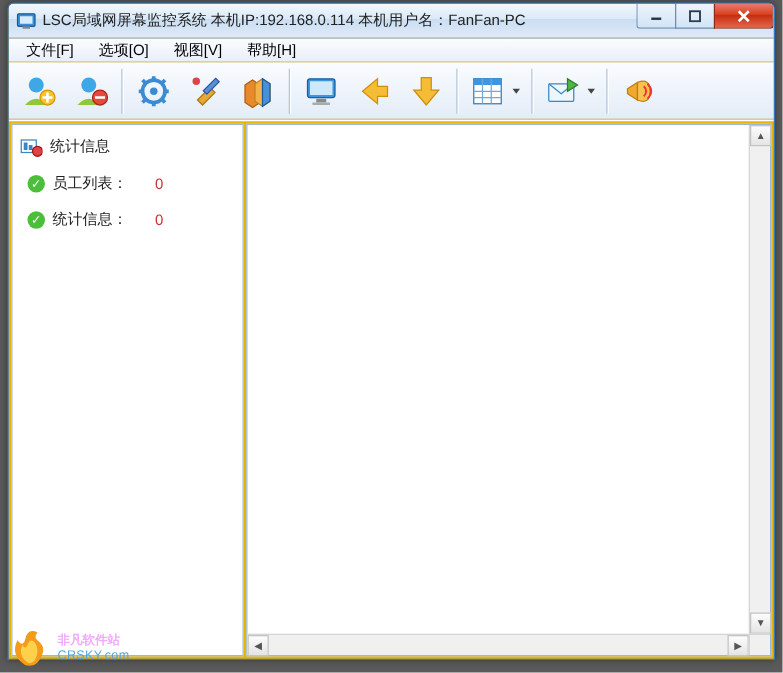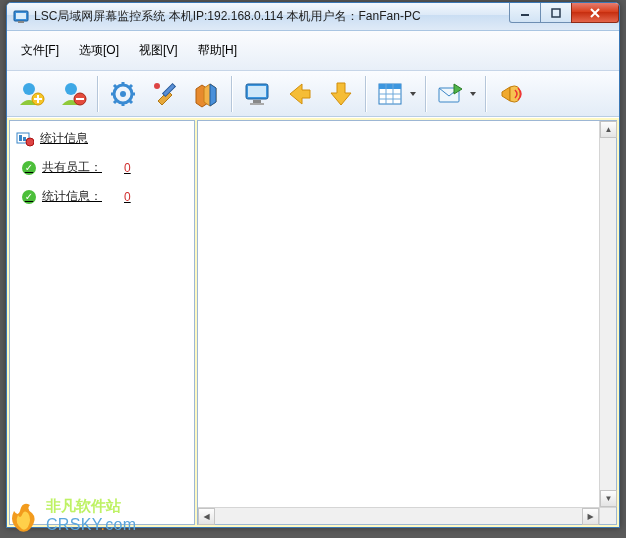--- a/index.html
+++ b/index.html
@@ -9,21 +9,21 @@
     background: #5a5a5a;
     width: 626px;
     height: 538px;
     overflow: hidden;
     position: relative;
   }
   .window {
     position: absolute;
     left: 6px; top: 2px;
     width: 614px; height: 526px;
-    background: #fef9c3;
+    background: #eab308;
     border: 1px solid #3a77b5;
     border-radius: 5px 5px 0 0;
     box-shadow: 0 0 6px rgba(0,0,0,.4);
     display: flex;
     flex-direction: column;
     overflow: hidden;
   }
   .titlebar {
     height: 28px;
     background: linear-gradient(#f3f8fe, #dce9f7 45%, #cadef3 46%, #dfeaf7);
@@ -53,21 +53,21 @@
   }
   .win-btn.min { border-radius: 0 0 0 3px; }
   .win-btn.close {
     width: 48px;
     background: linear-gradient(#e67d70,#d9411f 45%,#c52b0c 46%,#e4654b);
     border-color: #8e2a17;
     border-radius: 0 0 3px 0;
     color: #fff;
   }
   .menubar {
-    height: 40px;
+    height: 19px;
     background: linear-gradient(#fbfcfe,#e8eff8);
     border-bottom: 1px solid #c6d5e8;
     display: flex;
     align-items: center;
     padding: 0 4px;
     font-size: 12px;
   }
   .menubar .menu-item { padding: 2px 10px; cursor: default; }
   .toolbar {
     height: 46px;
@@ -90,21 +90,20 @@
   .tool-btn .dd-arrow {
     position: absolute; right: 4px; top: 50%; transform: translateY(-50%);
     width: 0; height: 0; border-left: 3px solid transparent; border-right: 3px solid transparent; border-top: 4px solid #444;
   }
   .tool-sep { width: 2px; height: 36px; border-left: 1px solid #b5c6da; border-right: 1px solid #fff; margin: 0 2px; }
   .content {
     flex: 1;
     display: flex;
     border-top: 1px solid #fff;
     min-height: 0;
-    text-decoration: underline;
   }
   .sidebar {
     width: 186px;
     border: 1px solid #9db7d4;
     margin: 2px;
     background: #fff;
     display: flex; flex-direction: column;
     padding: 4px 6px;
     font-size: 12px;
   }
@@ -151,22 +150,22 @@
     border: 1px solid #c4c4c4; display: flex; align-items: center; justify-content: center;
     font-size: 8px; color: #555;
   }
   .watermark {
     position: absolute; left: 6px; bottom: 4px;
     display: flex; align-items: center; gap: 6px;
     font-size: 13px; color: #2a6fb3;
     pointer-events: none;
   }
   .watermark .flame { width: 34px; height: 34px; }
-  .watermark .cn { font-weight: bold; color: #bef264; font-size: 15px; }
-  .watermark .en { font-size: 16px; color: #5aa6dd; letter-spacing: .3px; font-family: Arial,sans-serif; }
+  .watermark .cn { font-weight: bold; color: #f0abfc; font-size: 10px; }
+  .watermark .en { font-size: 10px; color: #5aa6dd; letter-spacing: .3px; font-family: Arial,sans-serif; }
   .en .dot { color: #e58a1e; }
   svg { display: block; }
 </style>
 </head>
 <body>
 
 <div class="window">
 
   <div class="titlebar">
     <span class="app-icon">
@@ -300,21 +299,21 @@
             <rect x="1" y="4" width="12" height="10" fill="#fff" stroke="#3a86c7"></rect>
             <rect x="3" y="6" width="3" height="6" fill="#3a86c7"></rect>
             <rect x="7" y="8" width="3" height="4" fill="#3a86c7"></rect>
             <circle cx="14" cy="13" r="4" fill="#d44" stroke="#a11"></circle>
           </svg>
         </span>
         <span>统计信息</span>
       </div>
       <div class="stat-row">
         <span class="check">✓</span>
-        <span class="label">共有员工：</span>
+        <span class="label">员工列表：</span>
         <span class="value">0</span>
       </div>
       <div class="stat-row">
         <span class="check">✓</span>
         <span class="label">统计信息：</span>
         <span class="value">0</span>
       </div>
       <div class="side-spacer"></div>
     </div>
 

